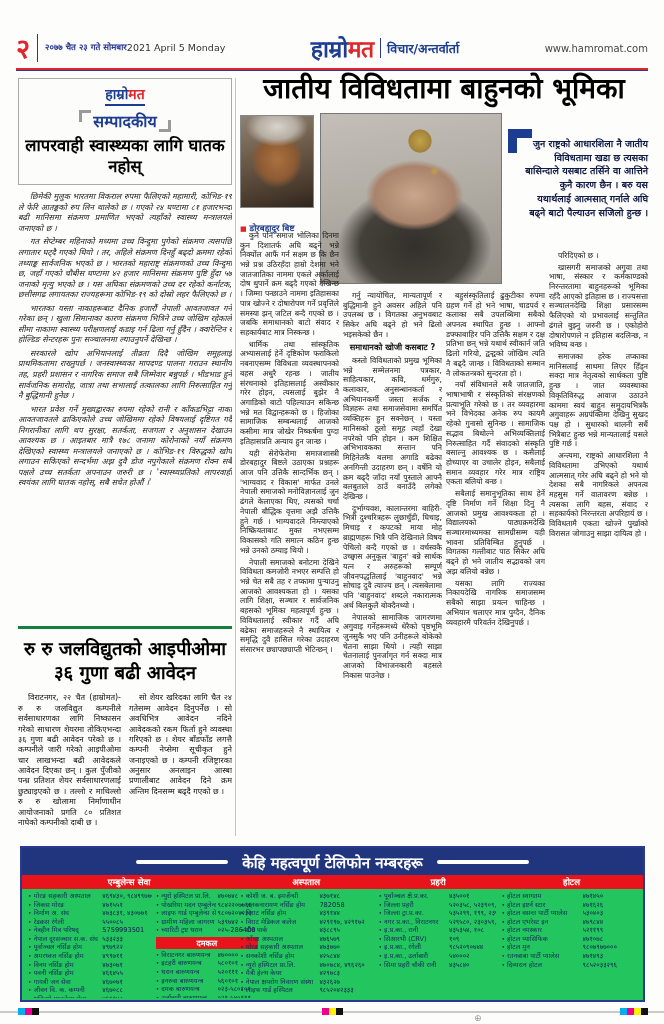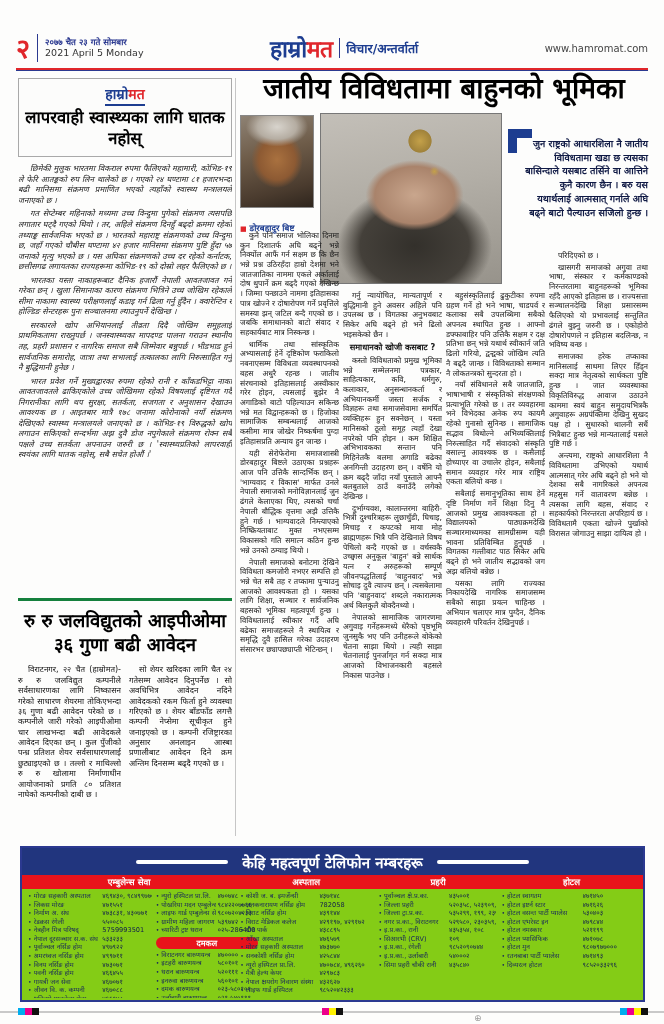--- a/index.html
+++ b/index.html
@@ -10,21 +10,21 @@
     color:#111; overflow:hidden; position:relative;
   }
   .page { position:absolute; inset:0; background:#fdfdfc; }
 
   
   .masthead { position:absolute; left:16px; right:16px; top:30px; height:36px;
     display:flex; align-items:center; justify-content:space-between; }
   .mh-left { display:flex; align-items:center; gap:7px; }
   .pagenum { font-size:27px; font-weight:bold; color:#e0262b; line-height:1; }
   .mh-sep { width:1px; height:28px; background:#2b3990; }
-  .dates { display:flex; flex-direction:column; line-height:1.25; }
+  .dates { display:flex; line-height:1.25; }
   .date-np { font-size:8.5px; color:#2b3990; font-weight:bold; }
   .date-en { font-size:9.5px; color:#333; }
   .mh-center { display:flex; align-items:center; gap:6px; }
   .logo { font-size:23px; font-weight:bold; letter-spacing:-0.5px; }
   .logo .b { color:#1d3d90; } .logo .r { color:#e0262b; }
   .mh-censep { width:1.5px; height:20px; background:#2b3990; }
   .sect { font-size:12.5px; font-weight:bold; color:#1d3d90; }
   .website { font-size:10px; color:#444; }
   .mh-rule { position:absolute; left:16px; right:16px; top:68px; height:3px;
     border-top:2px solid #e0262b; border-bottom:1px solid #2b3990; }
@@ -81,33 +81,33 @@
     font-size:7.6px; line-height:1.28; color:#141414; }
   .mcol p { text-indent:9px; margin-bottom:2px; }
   .mcol .subhead { font-weight:bold; text-align:center; text-indent:0; font-size:8.2px; margin:3px 0; }
   .mcol1 { left:0;     top:118px; height:600px; }
   .mcol2 { left:103px; top:178px; height:544px; }
   .mcol3 { left:206px; top:178px; height:544px; }
   .mcol4 { left:309px; top:138px; height:584px; width:99px; }
 
   
   .dir { position:absolute; left:20px; top:846px; width:625px; height:156px;
-    border:2px solid #2b3990; background:#84cc16; }
+    border:2px solid #2b3990; background:#22c55e; }
   .dirbanner { height:27px; background:#21357e; display:flex; align-items:center; justify-content:center; gap:14px; }
   .dirbar { width:92px; height:4px; background:#fff; border-radius:2px; }
   .dirtitle { color:#fff; font-size:15px; font-weight:bold; }
   .dirhead { height:14px; background:#e8131b; display:grid;
     grid-template-columns:34.5% 22.5% 20% 23%; align-items:center; }
   .dirhead span { color:#fff; font-size:8.6px; font-weight:bold; text-align:center; }
   .dirbody { display:grid; grid-template-columns:34.5% 22.5% 20% 23%; padding:3px 3px 2px; height:109px; overflow:hidden; }
   .dircol { padding:0 3px; border-right:0; }
   .amb2 { display:flex; gap:4px; }
   .ambc { flex:1; }
   .firehead { background:#e8131b; color:#fff; font-size:8px; font-weight:bold;
-    text-align:center; margin:2px 0; padding:0.5px 0;border-radius:6px; }
+    text-align:center; margin:2px 0; padding:0.5px 0; }
   .drow { display:flex; gap:2px; font-size:6.6px; line-height:1.3; color:#17255c; }
   .drow::before { content:"•"; color:#17255c; font-size:6px; }
   .drow .nm { flex:1.35; white-space:nowrap; overflow:hidden; }
   .drow .no { flex:1; white-space:nowrap; overflow:hidden; color:#101c4e; }
 
   
   .marks { position:absolute; left:0; right:0; top:1011px; height:2px; background:#c9c9c9; }
   .cmyk { position:absolute; top:-3px; display:flex; }
   .cmyk i { display:block; width:7px; height:7px; }
   .cy{background:#00aeef}.mg{background:#ec008c}.yl{background:#fff200}.bk{background:#111}
@@ -133,20 +133,21 @@
       <span class="mh-censep"></span>
       <span class="sect">विचार/अन्तर्वार्ता</span>
     </div>
     <span class="website">www.hamromat.com</span>
   </div>
   <div class="mh-rule"></div>
 
   <div class="leftcol">
     <div class="edbox">
       <div><span class="edlogo"><span class="b" style="color:#1d3d90">हाम्रो</span><span class="r" style="color:#e0262b">मत</span></span></div>
+      <div><span class="edbadge">सम्पादकीय</span></div>
       <div class="edhead">लापरवाही स्वास्थ्यका लागि घातक नहोस्</div>
     </div>
     <div class="edbody">
 
     <p>छिमेकी मुलुक भारतमा विकराल रुपमा फैलिएको महामारी, कोभिड-१९ ले फेरि आतङ्कको रुप लिन थालेको छ । गएको २४ घण्टामा ८१ हजारभन्दा बढी मानिसमा संक्रमण प्रमाणित भएको त्यहाँको स्वास्थ्य मन्त्रालयले जनाएको छ ।</p>
         <p>गत सेप्टेम्बर महिनाको मध्यमा उच्च विन्दुमा पुगेको संक्रमण त्यसपछि लगातार घट्दै गएको थियो । तर, अहिले संक्रमण दिनहुँ बढ्दो क्रममा रहेको तथ्याङ्क सार्वजनिक भएको छ । भारतको महाराष्ट्र संक्रमणको उच्च विन्दुमा छ, जहाँ गएको चौबीस घण्टामा ४२ हजार मानिसमा संक्रमण पुष्टि हुँदा ५७ जनाको मृत्यु भएको छ । यस अघिका संक्रमणको उच्च दर रहेको कर्नाटक, छत्तीसगढ लगायतका राज्यहरूमा कोभिड-१९ को दोस्रो लहर फैलिएको छ ।</p>
         <p>भारतका यस्ता नाकाहरूबाट दैनिक हजारौं नेपाली आवतजावत गर्ने गरेका छन् । खुला सिमानाका कारण संक्रमण भित्रिने उच्च जोखिम रहेकाले सीमा नाकामा स्वास्थ्य परीक्षणलाई कडाइ गर्न ढिला गर्नु हुँदैन । क्वारेन्टिन र होल्डिङ सेन्टरहरू पुनः सञ्चालनमा ल्याउनुपर्ने देखिन्छ ।</p>
         <p>सरकारले खोप अभियानलाई तीव्रता दिदै जोखिम समूहलाई प्राथमिकतामा राख्नुपर्छ । जनस्वास्थ्यका मापदण्ड पालना गराउन स्थानीय तह, प्रहरी प्रशासन र नागरिक समाज सबै जिम्मेवार बन्नुपर्छ । भीडभाड हुने सार्वजनिक समारोह, जात्रा तथा सभालाई तत्कालका लागि निरुत्साहित गर्नु नै बुद्धिमानी हुनेछ ।</p>
         <p>भारत प्रवेश गर्ने मुख्यद्वारका रुपमा रहेको रानी र काँकडभिट्टा नाका आवतजावतले ढाकिएकोले उच्च जोखिममा रहेको विषयलाई दृष्टिगत गर्दै निगरानीका लागि थप सुरक्षा, सतर्कता, सजगता र अनुशासन देखाउन आवश्यक छ । आइतबार मात्रै १७८ जनामा कोरोनाको नयाँ संक्रमण देखिएको स्वास्थ्य मन्त्रालयले जनाएको छ । कोभिड-१९ विरुद्धको खोप लगाउन सकिएको सन्दर्भमा अझ दुवै डोज नपुगेकाले संक्रमण रोक्न सबै पक्षले उच्च सतर्कता अपनाउन जरुरी छ । 'स्वास्थ्यप्रतिको लापरवाही स्वयंका लागि घातक नहोस्, सबै सचेत होऔं ।'</p>
       </div>

